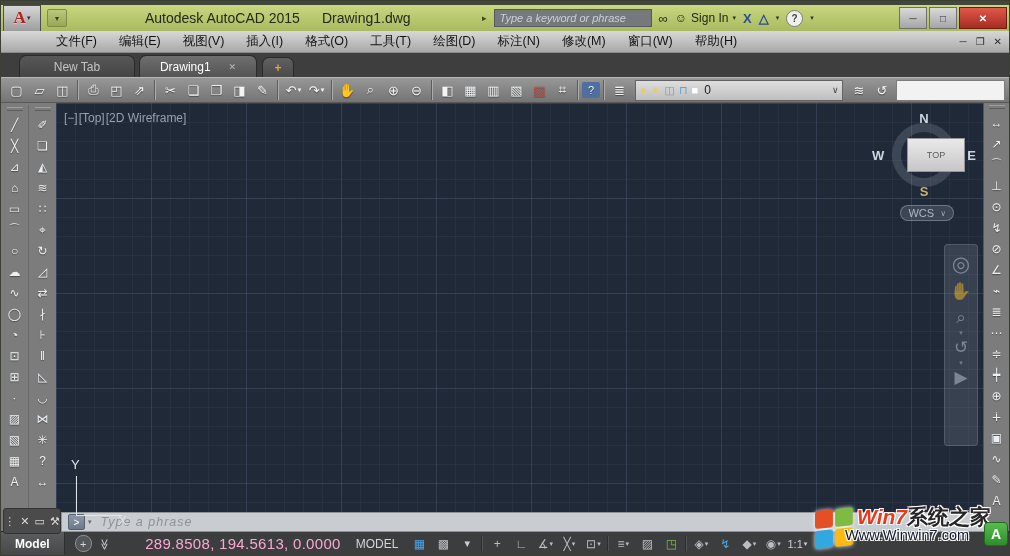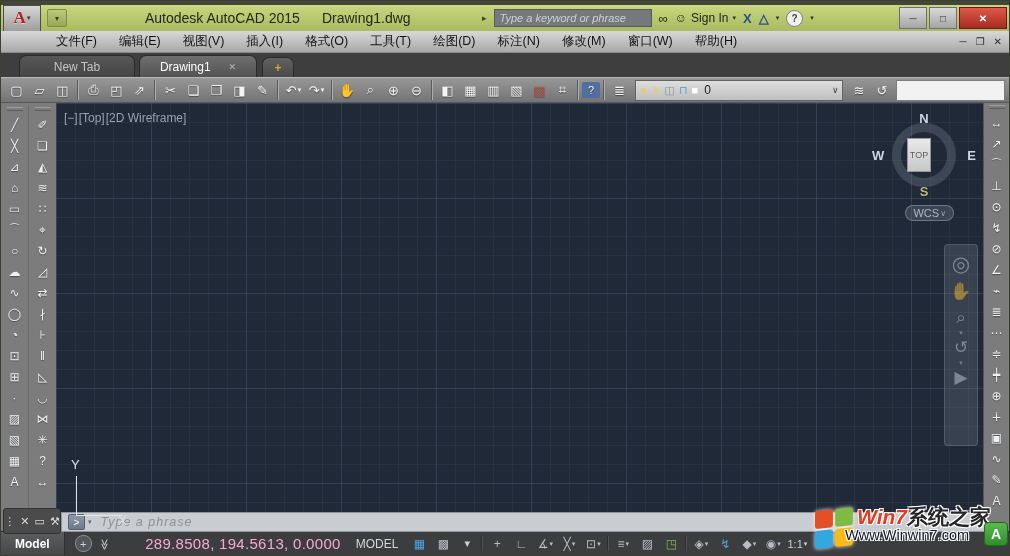--- a/index.html
+++ b/index.html
@@ -91,26 +91,26 @@
     background-size:95px 95px,95px 95px,19px 19px,19px 19px;}
   .vp-label{position:absolute;left:8px;top:8px;font-size:12px;color:#98a1ac;display:flex;gap:1px;}
   .viewcube{position:absolute;top:12px;right:20px;width:80px;height:80px;}
   .vc-ring{position:absolute;left:8px;top:8px;width:64px;height:64px;border-radius:50%;
            border:9px solid rgba(165,175,188,.22);box-sizing:border-box;}
   .vc-letter{position:absolute;font-size:13px;font-weight:bold;color:#cdd5de;}
   .vc-n{top:-4px;left:50%;transform:translateX(-50%);}
   .vc-s{bottom:-4px;left:50%;transform:translateX(-50%);color:#c3b36a;}
   .vc-w{left:-12px;top:50%;transform:translateY(-50%);}
   .vc-e{right:-12px;top:50%;transform:translateY(-50%);}
-  .vc-face{position:absolute;left:23px;top:23px;width:24px;height:34px;
+  .vc-face{position:absolute;left:23px;top:23px;width:58px;height:34px;
            background:linear-gradient(#e9e9e9,#c7c7c7);border:1px solid #969696;
            display:grid;place-items:center;font-size:9px;color:#5d5d5d;box-sizing:border-box;}
   .wcs{position:absolute;top:102px;right:30px;padding:1px 7px;border-radius:9px;
        background:rgba(112,122,134,.35);border:1px solid rgba(170,180,192,.45);
-       color:#aeb8c3;font-size:11px;display:flex;align-items:center;gap:1px;}
+       color:#aeb8c3;font-size:11px;display:flex;align-items:center;gap:6px;}
   .wcs .dd2{font-size:8px;color:#9aa4af;}
   .navbar{position:absolute;right:6px;top:141px;width:34px;height:202px;
           background:rgba(120,130,142,.28);border:1px solid rgba(170,180,192,.22);border-radius:4px;
           display:flex;flex-direction:column;align-items:center;padding-top:8px;gap:9px;box-sizing:border-box;}
   .nv-ic{color:rgba(198,208,220,.48);font-size:17px;line-height:1;}
   .nv-ic.big{font-size:21px;}
   .nv-dd{font-size:7px;color:rgba(198,208,220,.4);margin:-6px 0;}
   .ucs{position:absolute;left:14px;bottom:16px;width:70px;height:52px;z-index:6;}
   .ucs-y{position:absolute;left:6px;bottom:0;width:1px;height:40px;background:#e2e6ea;}
   .ucs-x{position:absolute;left:6px;bottom:0;width:46px;height:1px;background:#e2e6ea;}

